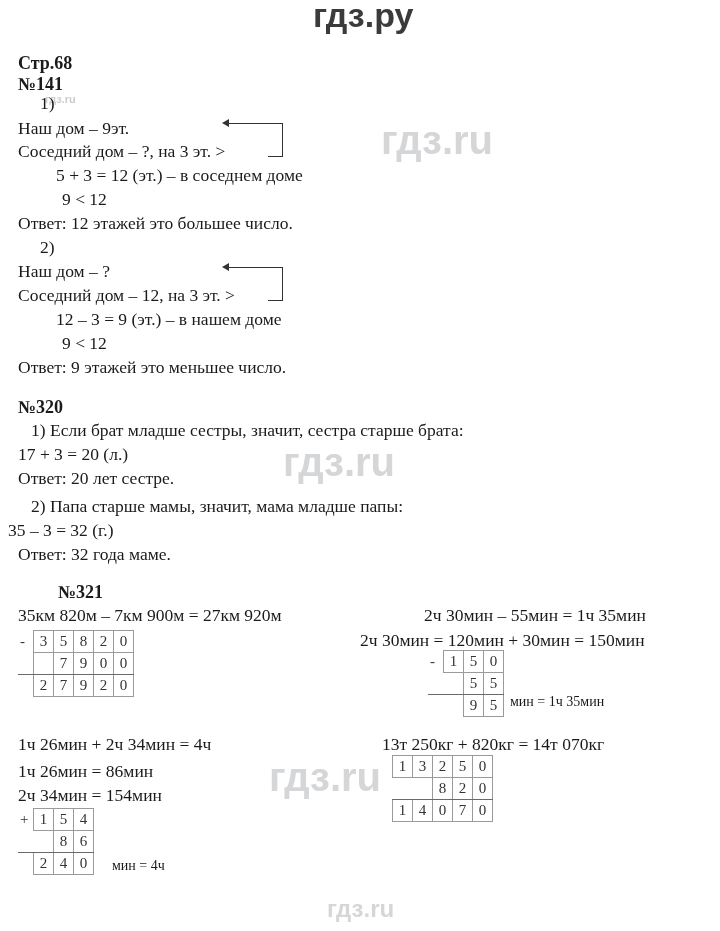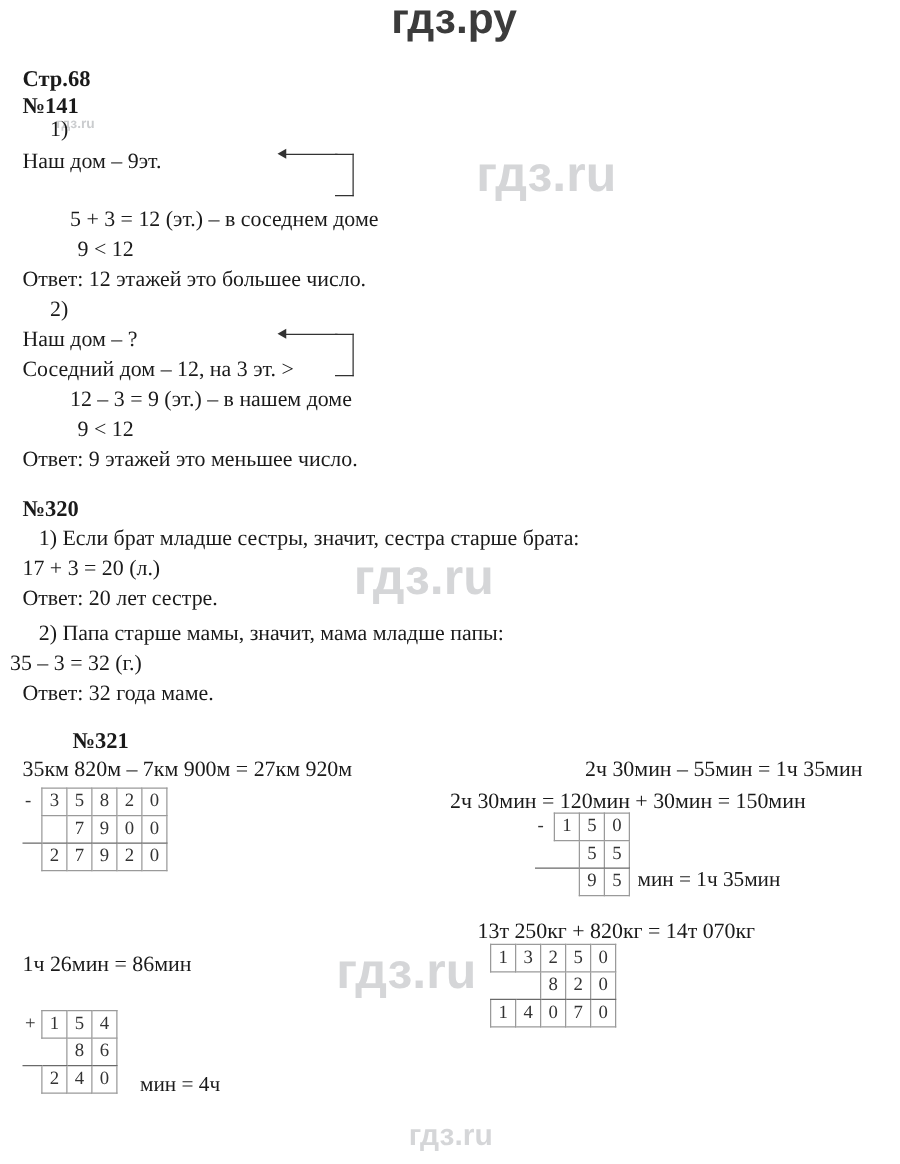--- a/index.html
+++ b/index.html
@@ -96,21 +96,21 @@
     padding-left: 2px;
   }
   .calc td.nb {
     border: none;
   }
   .calc tr.ul td {
     border-bottom: 1.6px solid #6a6a6a;
   }
   .tail {
     position: absolute;
-    font-size: 17px;
+    font-size: 14px;
     white-space: nowrap;
     text-align: right;
   }
 </style>
 </head>
 <body>
 
 <div class="page">
 
   <div class="wm wm-top">гдз.ру</div>
@@ -119,20 +119,21 @@
   <div class="wm wm-2">гдз.ru</div>
   <div class="wm wm-3">гдз.ru</div>
   <div class="wm wm-bottom">гдз.ru</div>
 
   <div class="txt num-head" style="top:52px; left:18px;">Стр.68</div>
 
   <div class="txt num-head" style="top:73px; left:18px;">№141</div>
 
   <div class="txt" style="top:92px; left:40px;">1)</div>
   <div class="txt" style="top:117px; left:18px;">Наш дом – 9эт.</div>
+  <div class="txt" style="top:140px; left:18px;">Соседний дом – ?, на 3 эт. &gt;</div>
   <div class="txt" style="top:164px; left:56px;">5 + 3 = 12 (эт.) – в соседнем доме</div>
   <div class="txt" style="top:188px; left:62px;">9 &lt; 12</div>
   <div class="txt" style="top:212px; left:18px;">Ответ: 12 этажей это большее число.</div>
 
   <div class="bracket" style="top:123px; left:268px; width:14px; height:32px;"></div>
   <div class="arrow-line" style="top:123px; left:228px; width:42px;"></div>
   <div class="arrow-head" style="top:119px; left:222px;"></div>
 
   <div class="txt" style="top:236px; left:40px;">2)</div>
   <div class="txt" style="top:260px; left:18px;">Наш дом – ?</div>
@@ -149,21 +150,21 @@
   <div class="txt" style="top:419px; left:31px;">1) Если брат младше сестры, значит, сестра старше брата:</div>
   <div class="txt" style="top:443px; left:18px;">17 + 3 = 20 (л.)</div>
   <div class="txt" style="top:467px; left:18px;">Ответ: 20 лет сестре.</div>
   <div class="txt" style="top:495px; left:31px;">2) Папа старше мамы, значит, мама младше папы:</div>
   <div class="txt" style="top:519px; left:8px;">35 – 3 = 32 (г.)</div>
   <div class="txt" style="top:543px; left:18px;">Ответ: 32 года маме.</div>
 
   <div class="txt num-head" style="top:581px; left:18px;margin-left:40px;">№321</div>
 
   <div class="txt" style="top:604px; left:18px;">35км 820м – 7км 900м = 27км 920м</div>
-  <div class="txt" style="top:604px; left:424px;margin-left:44px;">2ч 30мин – 55мин = 1ч 35мин</div>
+  <div class="txt" style="top:604px; left:424px;">2ч 30мин – 55мин = 1ч 35мин</div>
   <div class="txt" style="top:629px; left:360px;">2ч 30мин = 120мин + 30мин = 150мин</div>
 
   <table class="calc" style="top:630px; left:18px;">
     <tbody>
         <tr>
       <td class="sign">-</td>
       <td>3</td>
       <td>5</td>
       <td>8</td>
       <td>2</td>
@@ -205,21 +206,23 @@
     <tr>
       <td class="sign"></td>
       <td class="nb"></td>
       <td>9</td>
       <td>5</td>
     </tr>
   </tbody>
     </table>
   <div class="tail" style="top:694px; left:510px;">мин = 1ч 35мин</div>
 
+  <div class="txt" style="top:733px; left:18px;">1ч 26мин + 2ч 34мин = 4ч</div>
   <div class="txt" style="top:760px; left:18px;">1ч 26мин = 86мин</div>
+  <div class="txt" style="top:784px; left:18px;">2ч 34мин = 154мин</div>
   <div class="txt" style="top:733px; left:382px;">13т 250кг + 820кг = 14т 070кг</div>
 
   <table class="calc" style="top:808px; left:18px;">
     <tbody>
         <tr>
       <td class="sign">+</td>
       <td>1</td>
       <td>5</td>
       <td>4</td>
     </tr>

